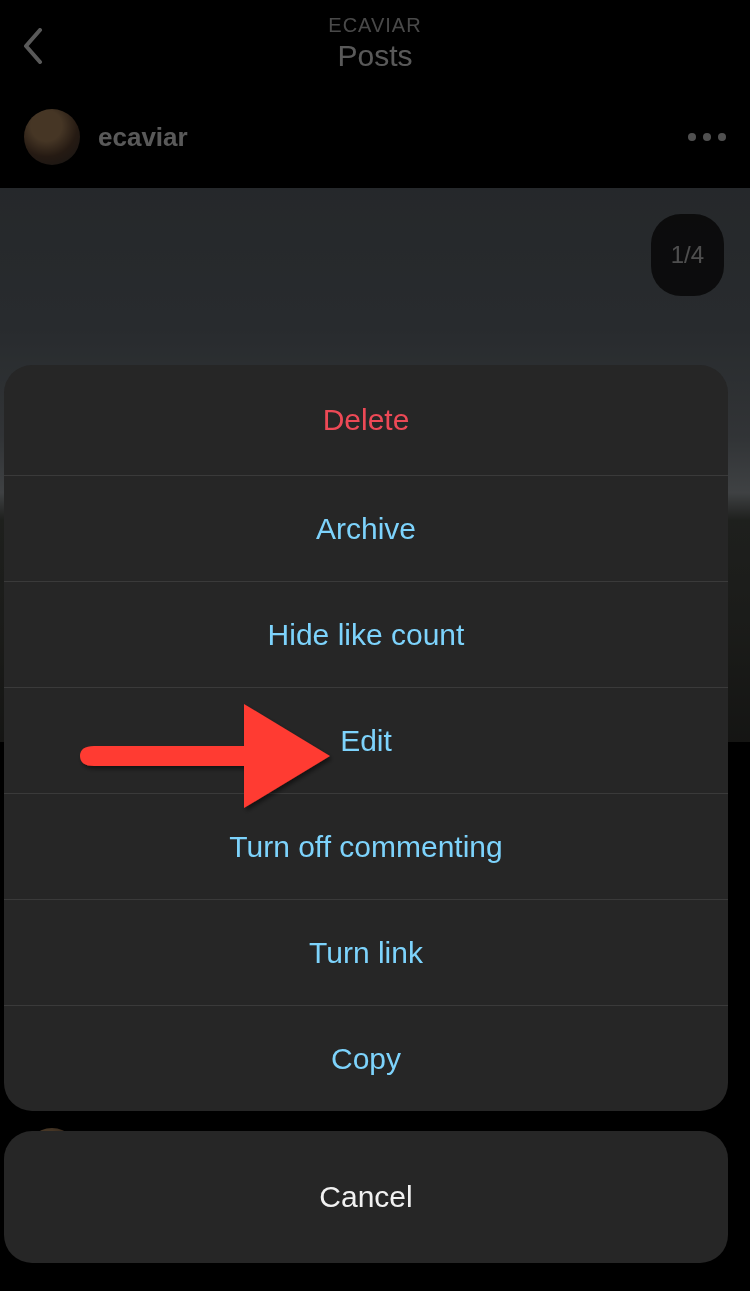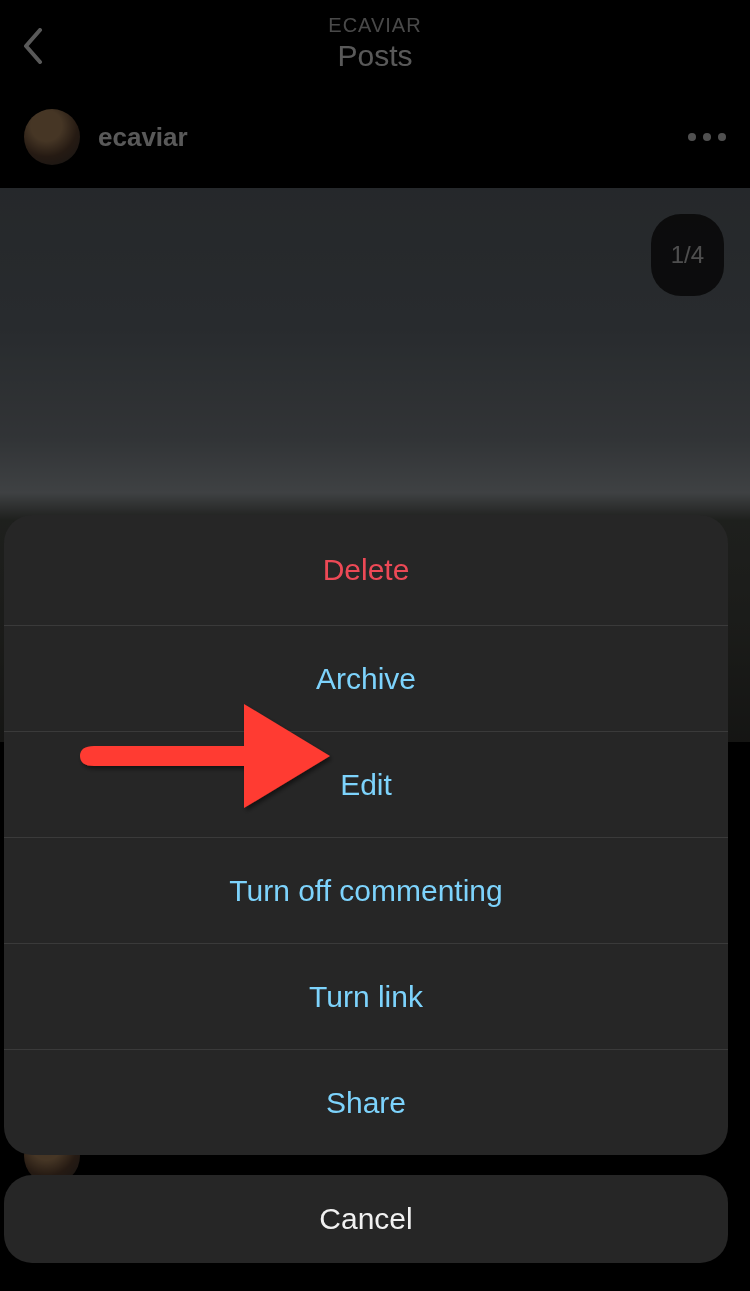--- a/index.html
+++ b/index.html
@@ -123,21 +123,21 @@
     color: #7dd3fc;
     border-top: 1px solid #3a3a3a;
   }
   .sheet-item:first-child { border-top: none; height: 110px; }
   .sheet-item.destructive { color: #ed4956; font-weight: 500; }
 
   .cancel-btn {
     margin-top: 20px;
     background: #262626;
     border-radius: 28px;
-    height: 88px;
+    height: 132px;
     display: flex;
     align-items: center;
     justify-content: center;
     font-size: 30px;
     color: #f1f1f1;
   }
 
   
   .arrow-annot {
     position: absolute;
@@ -177,24 +177,25 @@
     <div class="counter-badge">1/4</div>
   </div>
 
   <div class="mini-avatar"></div>
 </div>
 
 <div class="sheet-wrap">
   <div class="sheet">
     <div class="sheet-item destructive">Delete</div>
     <div class="sheet-item">Archive</div>
+    <div class="sheet-item">Hide like count</div>
     <div class="sheet-item">Edit</div>
     <div class="sheet-item">Turn off commenting</div>
     <div class="sheet-item">Turn link</div>
-    <div class="sheet-item">Share</div>
+    <div class="sheet-item">Copy</div>
   </div>
   <div class="cancel-btn">Cancel</div>
 </div>
 
 <div class="arrow-annot">
   <svg viewBox="0 0 256 120">
     <defs>
       <filter id="shadow" x="-20%" y="-20%" width="140%" height="140%">
         <feDropShadow dx="2" dy="3" stdDeviation="2" flood-color="#000" flood-opacity="0.5"></feDropShadow>
       </filter>

